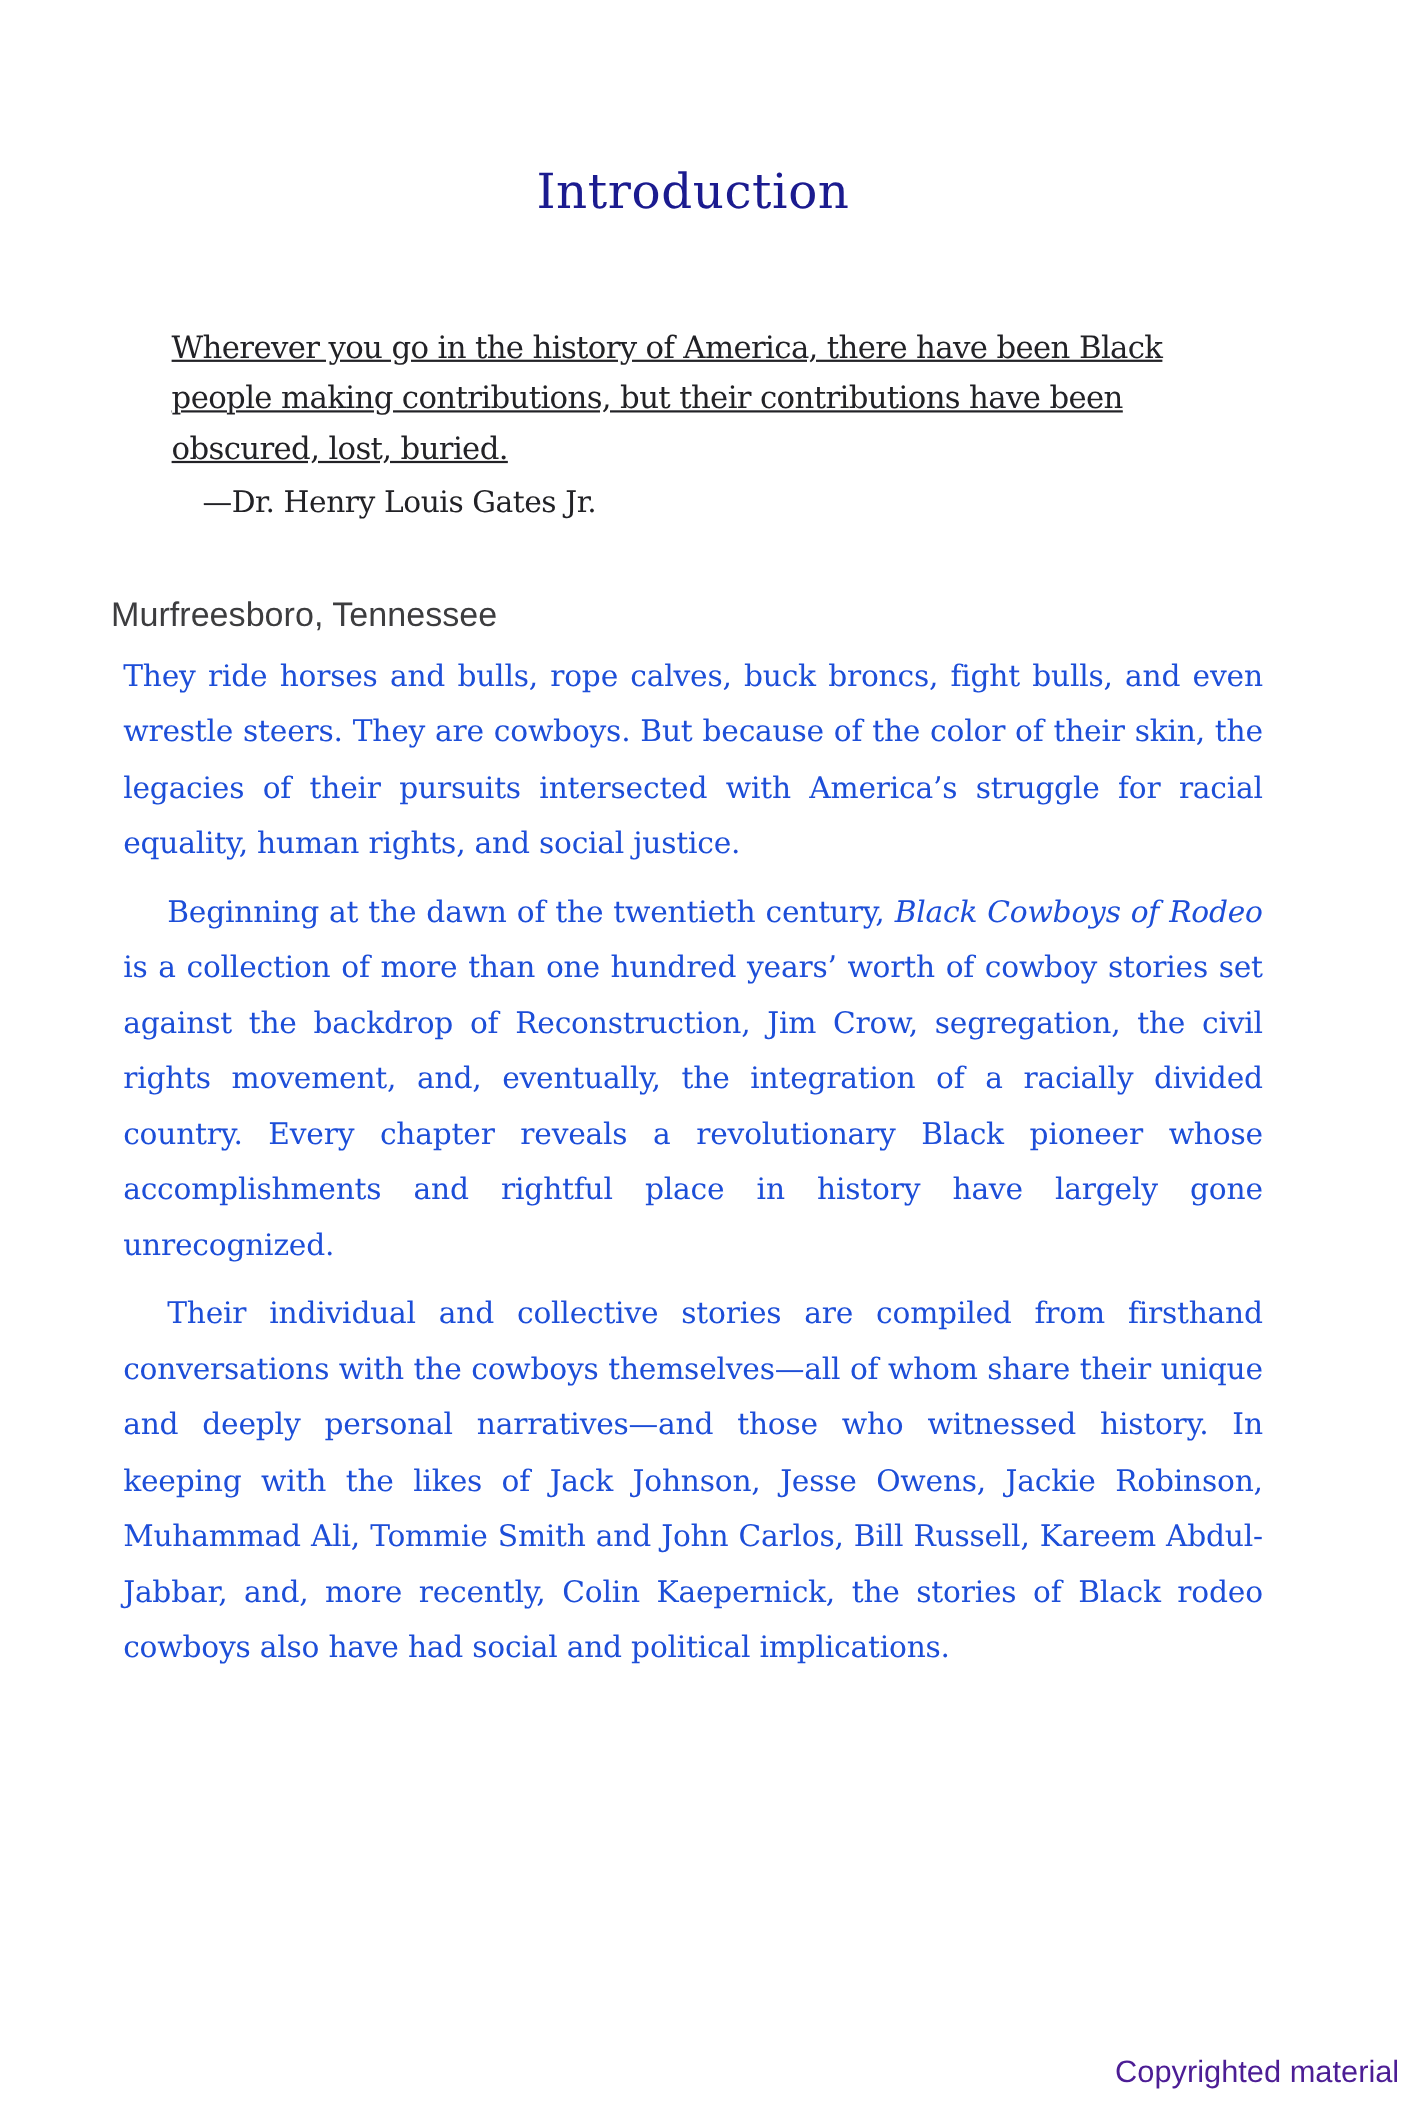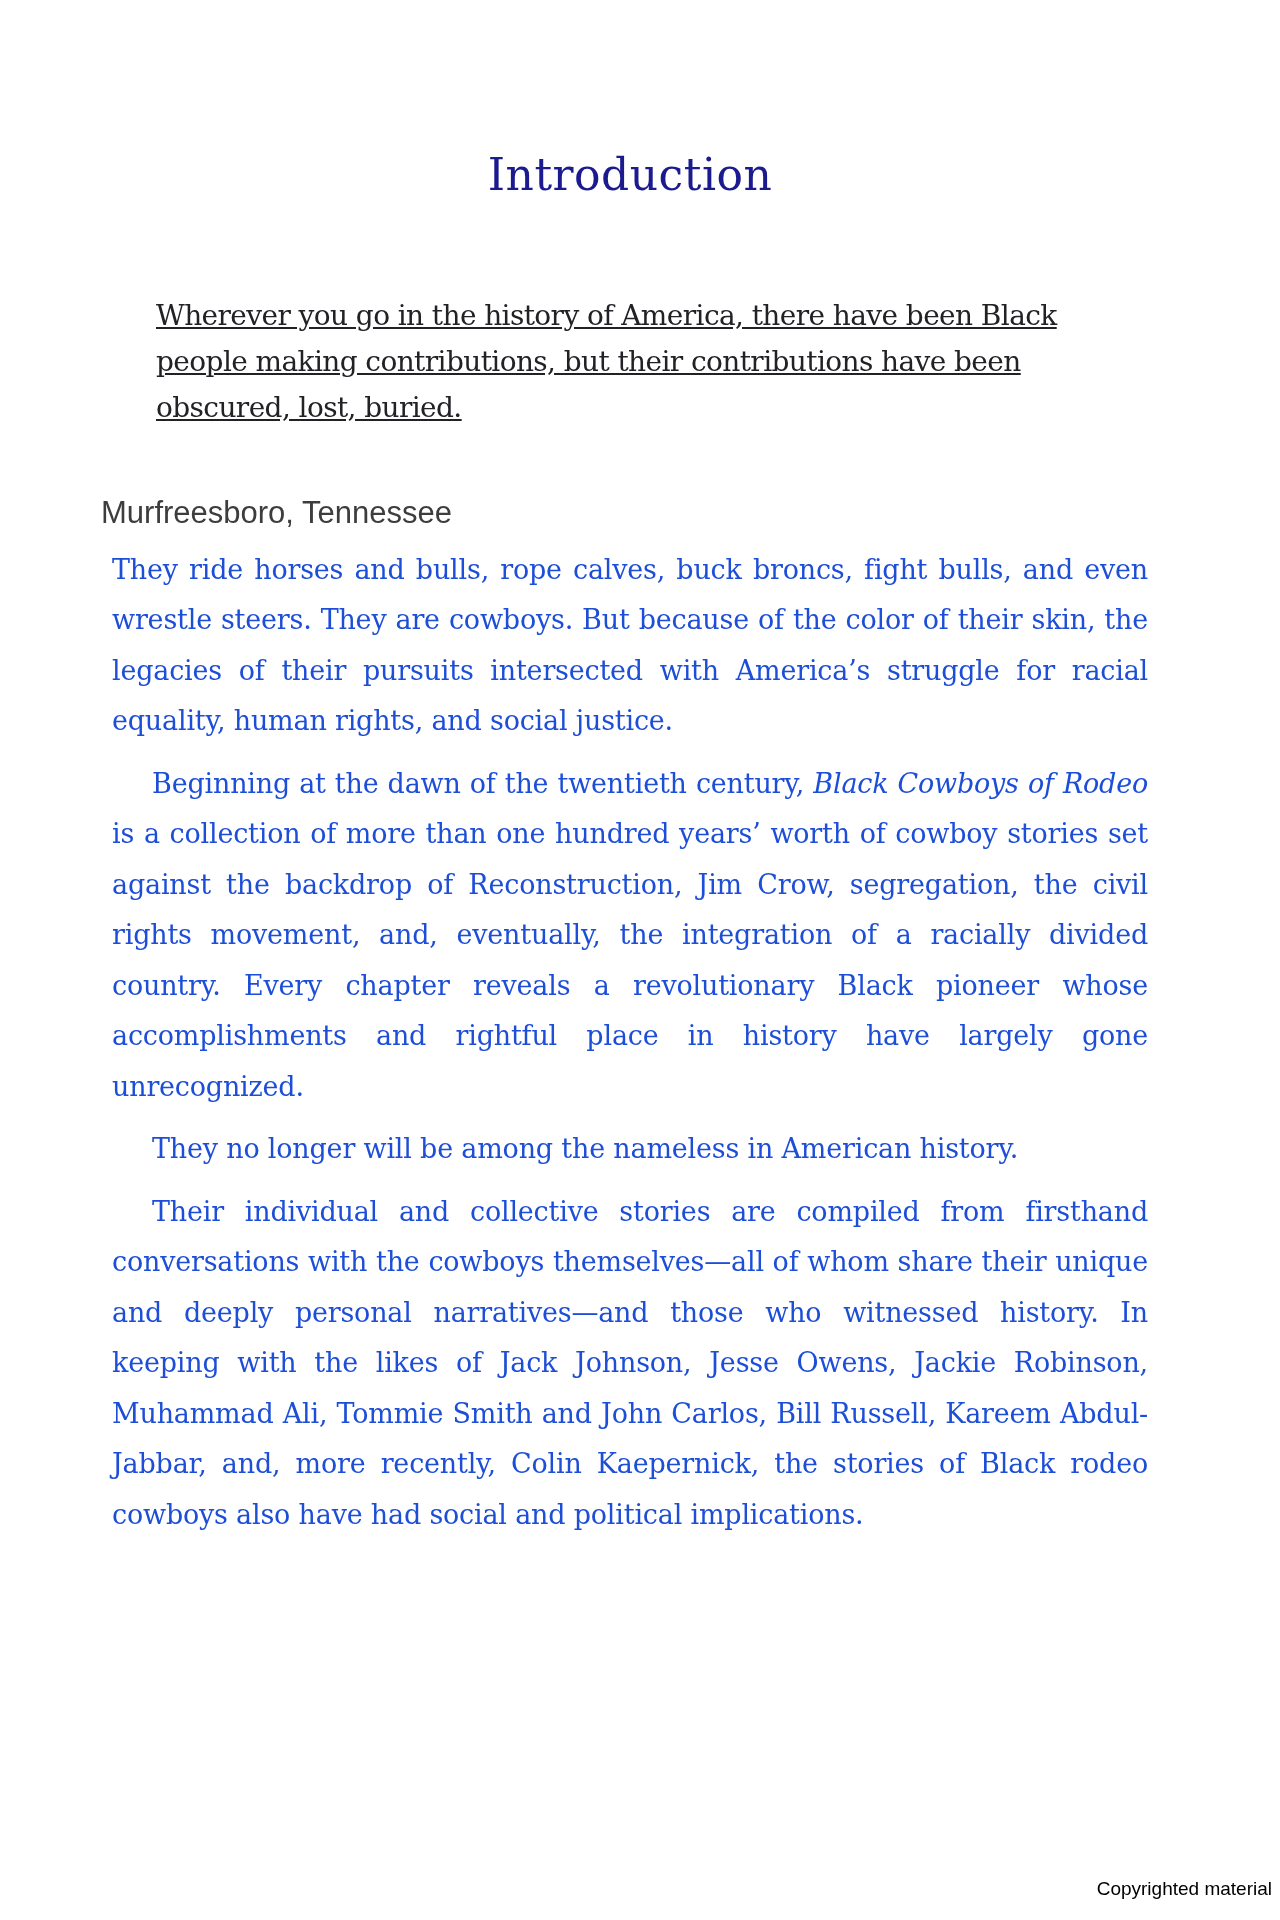--- a/index.html
+++ b/index.html
@@ -67,41 +67,41 @@
     text-indent: 40px;
   }
   .body-para .italic {
     font-style: italic;
   }
   .copyright-watermark {
     position: absolute;
     right: 8px;
     bottom: 20px;
     font-family: "Liberation Sans", sans-serif;
-    font-size: 19px;
-    color: #000000;
+    font-size: 28px;
+    color: #4c1d95;
   }
 </style>
 </head>
 <body>
 
 <div class="page">
   <div class="content">
 
     <h1 class="chapter-title">Introduction</h1>
 
     <div class="epigraph">Wherever you go in the history of America, there have been Black people making contributions, but their contributions have been obscured, lost, buried.</div>
 
+    <div class="epigraph-attribution">—Dr. Henry Louis Gates Jr.</div>
 
     <h2 class="section-heading">Murfreesboro, Tennessee</h2>
 
     <p class="body-para first"><span>They ride horses and bulls, rope calves, buck broncs, fight bulls, and even wrestle steers. They are cowboys. But because of the color of their skin, the legacies of their pursuits intersected with America’s struggle for racial equality, human rights, and social justice.</span></p>
 
     <p class="body-para indent"><span>Beginning at the dawn of the twentieth century, </span><span class="italic">Black Cowboys of Rodeo</span><span> is a collection of more than one hundred years’ worth of cowboy stories set against the backdrop of Reconstruction, Jim Crow, segregation, the civil rights movement, and, eventually, the integration of a racially divided country. Every chapter reveals a revolutionary Black pioneer whose accomplishments and rightful place in history have largely gone unrecognized.</span></p>
 
-    <p class="body-para indent"><span>They no longer will be among the nameless in American history.</span></p>
 
     <p class="body-para indent"><span>Their individual and collective stories are compiled from firsthand conversations with the cowboys themselves—all of whom share their unique and deeply personal narratives—and those who witnessed history. In keeping with the likes of Jack Johnson, Jesse Owens, Jackie Robinson, Muhammad Ali, Tommie Smith and John Carlos, Bill Russell, Kareem Abdul-Jabbar, and, more recently, Colin Kaepernick, the stories of Black rodeo cowboys also have had social and political implications.</span></p>
 
   </div>
 
   <div class="copyright-watermark">Copyrighted material</div>
 </div>
 
 </body></html>

